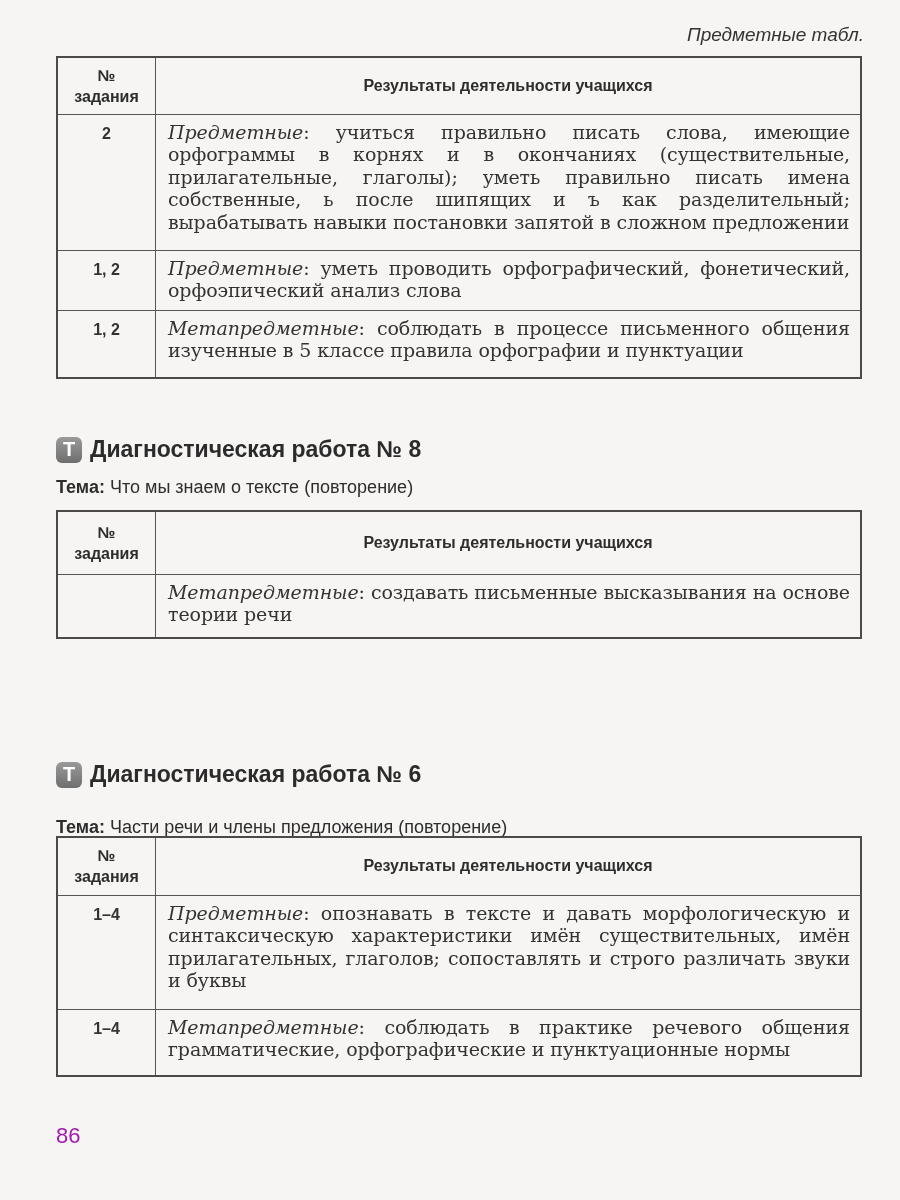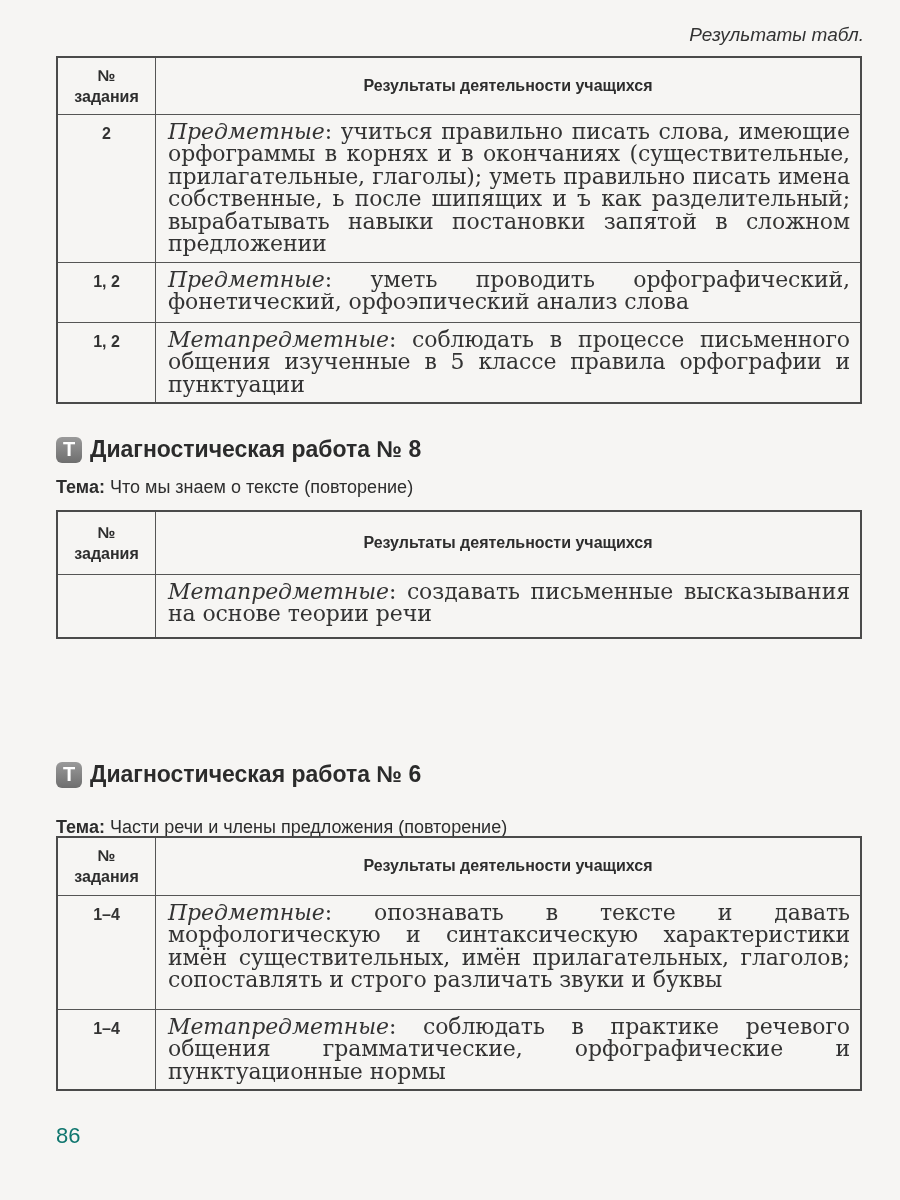--- a/index.html
+++ b/index.html
@@ -29,21 +29,21 @@
     font-weight:bold; font-size:16px; color:#2d2d2d;
     vertical-align:middle; text-align:center;
   }
   th.num-h { width:93px; font-size:15px; line-height:21px; padding:4px 2px; }
   th.res-h { padding:0; }
   td.num {
     font-family:"Liberation Sans", sans-serif; font-weight:bold;
     font-size:16px; text-align:center; padding-top:10px; color:#333;
   }
   td.txt {
-    font-size:22px; line-height:22.5px; padding:6px 10px 6px 12px;
+    font-size:19px; line-height:22.5px; padding:6px 10px 6px 12px;
     text-align:justify; color:#333; letter-spacing:-0.1px;
   }
   td.txt .lbl { font-style:italic; }
   .section-title {
     position:absolute; left:56px;
     font-family:"Liberation Sans", sans-serif; font-weight:bold;
     font-size:23px; color:#2b2b2b;
     display:flex; align-items:center; gap:8px;
   }
   .t-icon {
@@ -52,27 +52,27 @@
     color:#fff; font-family:"Liberation Sans", sans-serif; font-weight:bold;
     font-size:20px; display:flex; align-items:center; justify-content:center;
   }
   .topic {
     position:absolute; left:56px;
     font-family:"Liberation Sans", sans-serif; font-size:18px; color:#2d2d2d;text-align:right;
   }
   .topic b { font-weight:bold; }
   .page-num {
     position:absolute; left:56px; top:1123px;
-    font-family:"Liberation Sans", sans-serif; font-size:22px; color:#0f766e;
+    font-family:"Liberation Sans", sans-serif; font-size:22px; color:#a21caf;
   }
 </style>
 </head>
 <body>
 
-<div class="continued">Результаты табл.</div>
+<div class="continued">Предметные табл.</div>
 
 <table class="res" style="top:56px;">
   <tbody>
       <tr style="height:57px;">
     <th class="num-h">
       <span>№</span><br>
       <span>задания</span>
     </th>
     <th class="res-h">Результаты деятельности учащихся</th>
   </tr>

